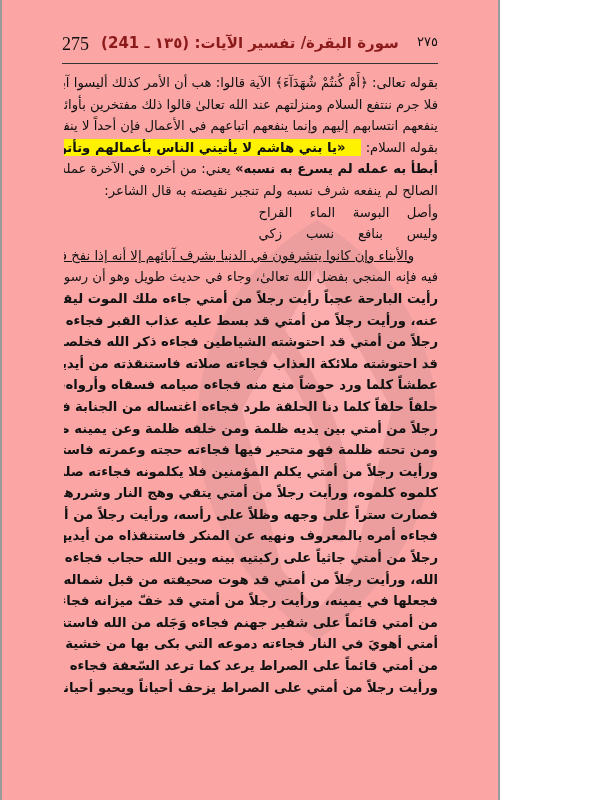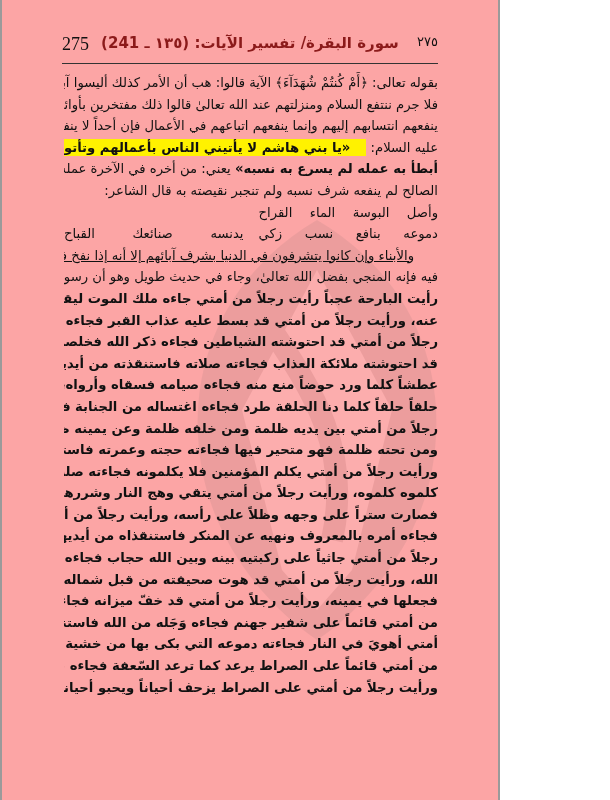--- a/index.html
+++ b/index.html
@@ -124,32 +124,31 @@
     <span class="page-num-arabic">٢٧٥</span>
   </div>
 
   <div class="rule"></div>
 
   <div class="body-text">
     <span class="line">بقوله تعالى: ﴿أَمْ كُنتُمْ شُهَدَآءَ﴾ الآية قالوا: هب أن الأمر كذلك أليسوا آباءنا وإليهم ينتمي نسبنا</span>
     <span class="line">فلا جرم ننتفع السلام ومنزلتهم عند الله تعالىٰ قالوا ذلك مفتخرين بأوائلهم فردّوا بأنهم لا</span>
     <span class="line">ينفعهم انتسابهم إليهم وإنما ينفعهم اتباعهم في الأعمال فإن أحداً لا ينفعه كسب غيره كما قال</span>
 
-    <span class="line"><span>عليه السلام: </span><span class="hl bold">«يا بني هاشم لا يأتيني الناس بأعمالهم وتأتوني بأنسابكم»</span><span> وقال عليه السلام: «من</span></span>
+    <span class="line"><span>بقوله السلام: </span><span class="hl bold">«يا بني هاشم لا يأتيني الناس بأعمالهم وتأتوني بأنسابكم»</span><span> وقال عليه السلام: «من</span></span>
 
     <span class="line"><span class="bold">أبطأ به عمله لم يسرع به نسبه»</span><span> يعني: من أخره في الآخرة عمله السيء أو تفريطه في العمل</span></span>
 
     <span class="line last">الصالح لم ينفعه شرف نسبه ولم تنجبر نقيصته به قال الشاعر:</span>
 
     <div class="verse-row">
       <span class="verse-half">وأصل البوسة الماء القراح</span>
     </div>
     <div class="verse-row">
-      <span class="verse-half">دموعه بنافع نسب زكي</span>
-      <span class="verse-half">يدنسه صنائعك القباح</span>
+      <span class="verse-half">وليس بنافع نسب زكي</span>
     </div>
 
     <span class="line indent">والأبناء وإن كانوا يتشرفون في الدنيا بشرف آبائهم إلا أنه إذا نفخ في الصور فلا أنساب،</span>
 
     <span class="line"><span>فيه فإنه المنجي بفضل الله تعالىٰ، وجاء في حديث طويل وهو أن رسول الله ﷺ قال: </span><span class="bold">«إني</span></span>
 
     <span class="line bold">رأيت البارحة عجباً رأيت رجلاً من أمتي جاءه ملك الموت ليقبض روحه فجاء بره لوالديه فرده</span>
     <span class="line bold">عنه، ورأيت رجلاً من أمتي قد بسط عليه عذاب القبر فجاءه وضوؤه فاستنقذه من ذلك، ورأيت</span>
     <span class="line bold">رجلاً من أمتي قد احتوشته الشياطين فجاءه ذكر الله فخلصه من بينهم، ورأيت رجلاً من أمتي</span>
     <span class="line bold">قد احتوشته ملائكة العذاب فجاءته صلاته فاستنقذته من أيديهم، ورأيت رجلاً من أمتي يلهث</span>

